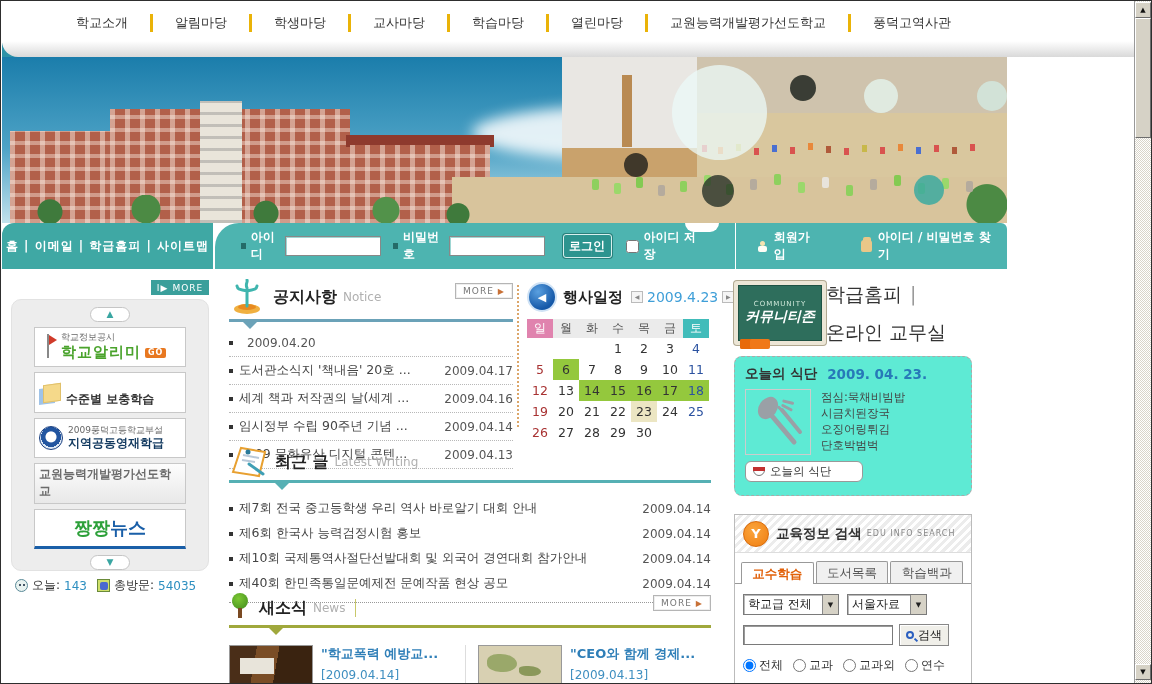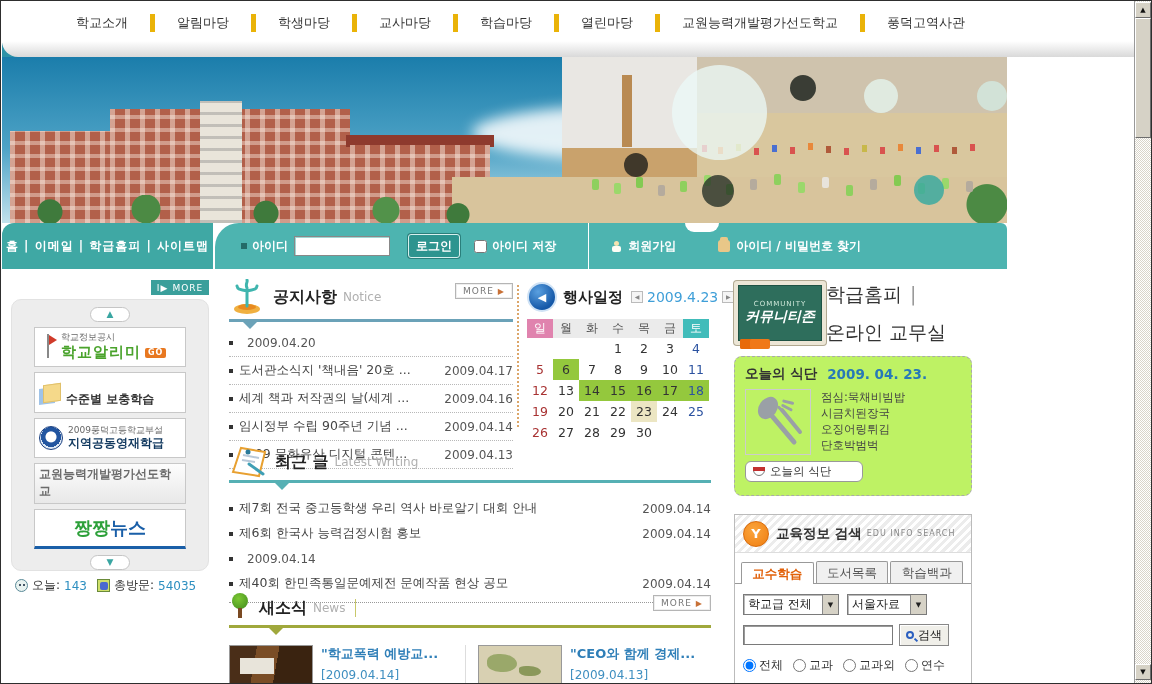--- a/index.html
+++ b/index.html
@@ -3,21 +3,21 @@
 <meta charset="utf-8">
 <style>
   * { margin:0; padding:0; box-sizing:border-box; font-family:"DejaVu Sans","Liberation Sans",sans-serif; }
   html,body { background:#fff; }
   .page { position:relative; width:1152px; height:684px; border:1px solid #2e2e2e; background:#fff; overflow:hidden; }
 
   
   .topnav { position:absolute; left:1px; top:2px; right:17px; height:40px; background:#fff; display:flex; align-items:center; padding-left:52px; }
   .topnav ul { display:flex; list-style:none; align-items:center; }
   .topnav li { padding:0 22px; font-size:13px; color:#333; cursor:pointer; white-space:nowrap; }
-  .topnav li + li { border-left:5px solid #eab308; }
+  .topnav li + li { border-left:3px solid #eab308; }
   .nav-underlay { position:absolute; left:1px; top:42px; width:40px; height:14px; background:#2d93a8; }
   .nav-strip { position:absolute; left:1px; top:40px; right:17px; height:16px; background:linear-gradient(#ffffff,#d9d9d9); border-radius:0 0 0 16px; }
 
   
   .hero { position:absolute; left:1px; top:56px; width:1005px; height:166px; overflow:hidden; background:linear-gradient(#1b7dab 0%,#4ea3c6 55%,#c2e2ec 100%); }
   .cloud { position:absolute; background:rgba(255,255,255,.85); border-radius:50%; filter:blur(7px); }
   .c1 { left:470px; top:48px; width:330px; height:56px; }
   .c2 { left:760px; top:28px; width:300px; height:60px; }
   .c3 { left:930px; top:60px; width:180px; height:70px; }
   .bldg { position:absolute; background-color:#b2604a;
@@ -178,21 +178,21 @@
   .community { position:absolute; left:733px; top:276px; width:272px; height:72px; display:flex; align-items:center; }
   .board { width:92px; height:64px; background:#2e6e5c; border:4px solid #ece6d6; box-shadow:0 0 0 1px #b0a890, inset 0 0 0 1px #1e5243; border-radius:3px; position:relative; flex:none; display:flex; flex-direction:column; align-items:center; justify-content:center; }
   .board-top { color:#cfe8da; font-size:7px; letter-spacing:1px; }
   .board-main { color:#fff; font-size:14px; font-style:italic; font-weight:bold; margin-top:0; }
   .chalk { position:absolute; left:2px; bottom:-8px; width:30px; height:10px; background:#f07818; border-radius:2px; box-shadow:inset 10px 0 0 #e86a0a; }
   .comm-links { font-size:19px; color:#333; line-height:2; }
   .comm-links .lnk { cursor:pointer; }
   .comm-sep { color:#999; margin-left:8px; }
 
   
-  .meal-box { position:absolute; left:733px; top:355px; width:238px; height:140px; border:1px dashed #aaa; border-radius:8px; background:#bef264; padding:8px 10px; }
+  .meal-box { position:absolute; left:733px; top:355px; width:238px; height:140px; border:1px dashed #aaa; border-radius:8px; background:#5eead4; padding:8px 10px; }
   .meal-head { display:flex; align-items:center; gap:10px; }
   .meal-title { font-size:13.5px; font-weight:bold; color:#333; }
   .meal-date { font-size:13.5px; font-weight:bold; color:#2779b8; }
   .meal-body { display:flex; margin-top:6px; }
   .meal-img { width:66px; height:66px; border:1px solid #ccc; margin-right:10px; flex:none; display:flex; align-items:center; justify-content:center; }
   .meal-lines { font-size:11.5px; color:#444; line-height:16px; }
   .meal-btn { margin-top:6px; width:118px; height:21px; border:1px solid #999; border-radius:6px; background:#fff; display:flex; align-items:center; gap:5px; padding:0 7px; font-size:11.5px; color:#333; cursor:pointer; }
   .ico-bowl { width:12px; height:9px; border-radius:0 0 6px 6px; background:#fff; border:1px solid #777; position:relative; }
   .ico-bowl:before { content:""; position:absolute; left:-1px; top:-1px; width:12px; height:4px; background:#c23030; }
 
@@ -277,20 +277,25 @@
 
   <div class="loginbar">
     <div class="lb-left">
       <span>홈 | 이메일 | 학급홈피 | 사이트맵</span>
     </div>
     <div class="lb-right">
       <div class="lb-item">
         <span class="sq-bullet"></span>
         <span class="lb-label">아이디</span>
         <input class="lb-input" type="text" style="">
+      </div>
+      <div class="lb-item">
+        <span class="sq-bullet"></span>
+        <span class="lb-label">비밀번호</span>
+        <input class="lb-input" type="password" style="">
       </div>
       <button class="login-btn">로그인</button>
       <div class="lb-item">
         <input class="lb-check" type="checkbox" style="">
         <span class="lb-label">아이디 저장</span>
       </div>
       <div class="lb-divider"></div>
       <div class="lb-item">
         <span class="mini-person"></span>
         <span class="lb-link">회원가입</span>
@@ -474,20 +479,21 @@
           <span class="n-text">제7회 전국 중고등학생 우리 역사 바로알기 대회 안내</span>
           <span class="n-date">2009.04.14</span>
       </div>
       <div class="l-row">
         <span class="n-bullet"></span>
           <span class="n-text">제6회 한국사 능력검정시험 홍보</span>
           <span class="n-date">2009.04.14</span>
       </div>
       <div class="l-row">
         <span class="n-bullet"></span>
+          <span class="n-text">제10회 국제통역사절단선발대회 및 외국어 경연대회 참가안내</span>
           <span class="n-date">2009.04.14</span>
       </div>
       <div class="l-row">
         <span class="n-bullet"></span>
           <span class="n-text">제40회 한민족통일문예제전 문예작품 현상 공모</span>
           <span class="n-date">2009.04.14</span>
       </div>
     </div>
     <div class="latest-sep"></div>
   </div>

